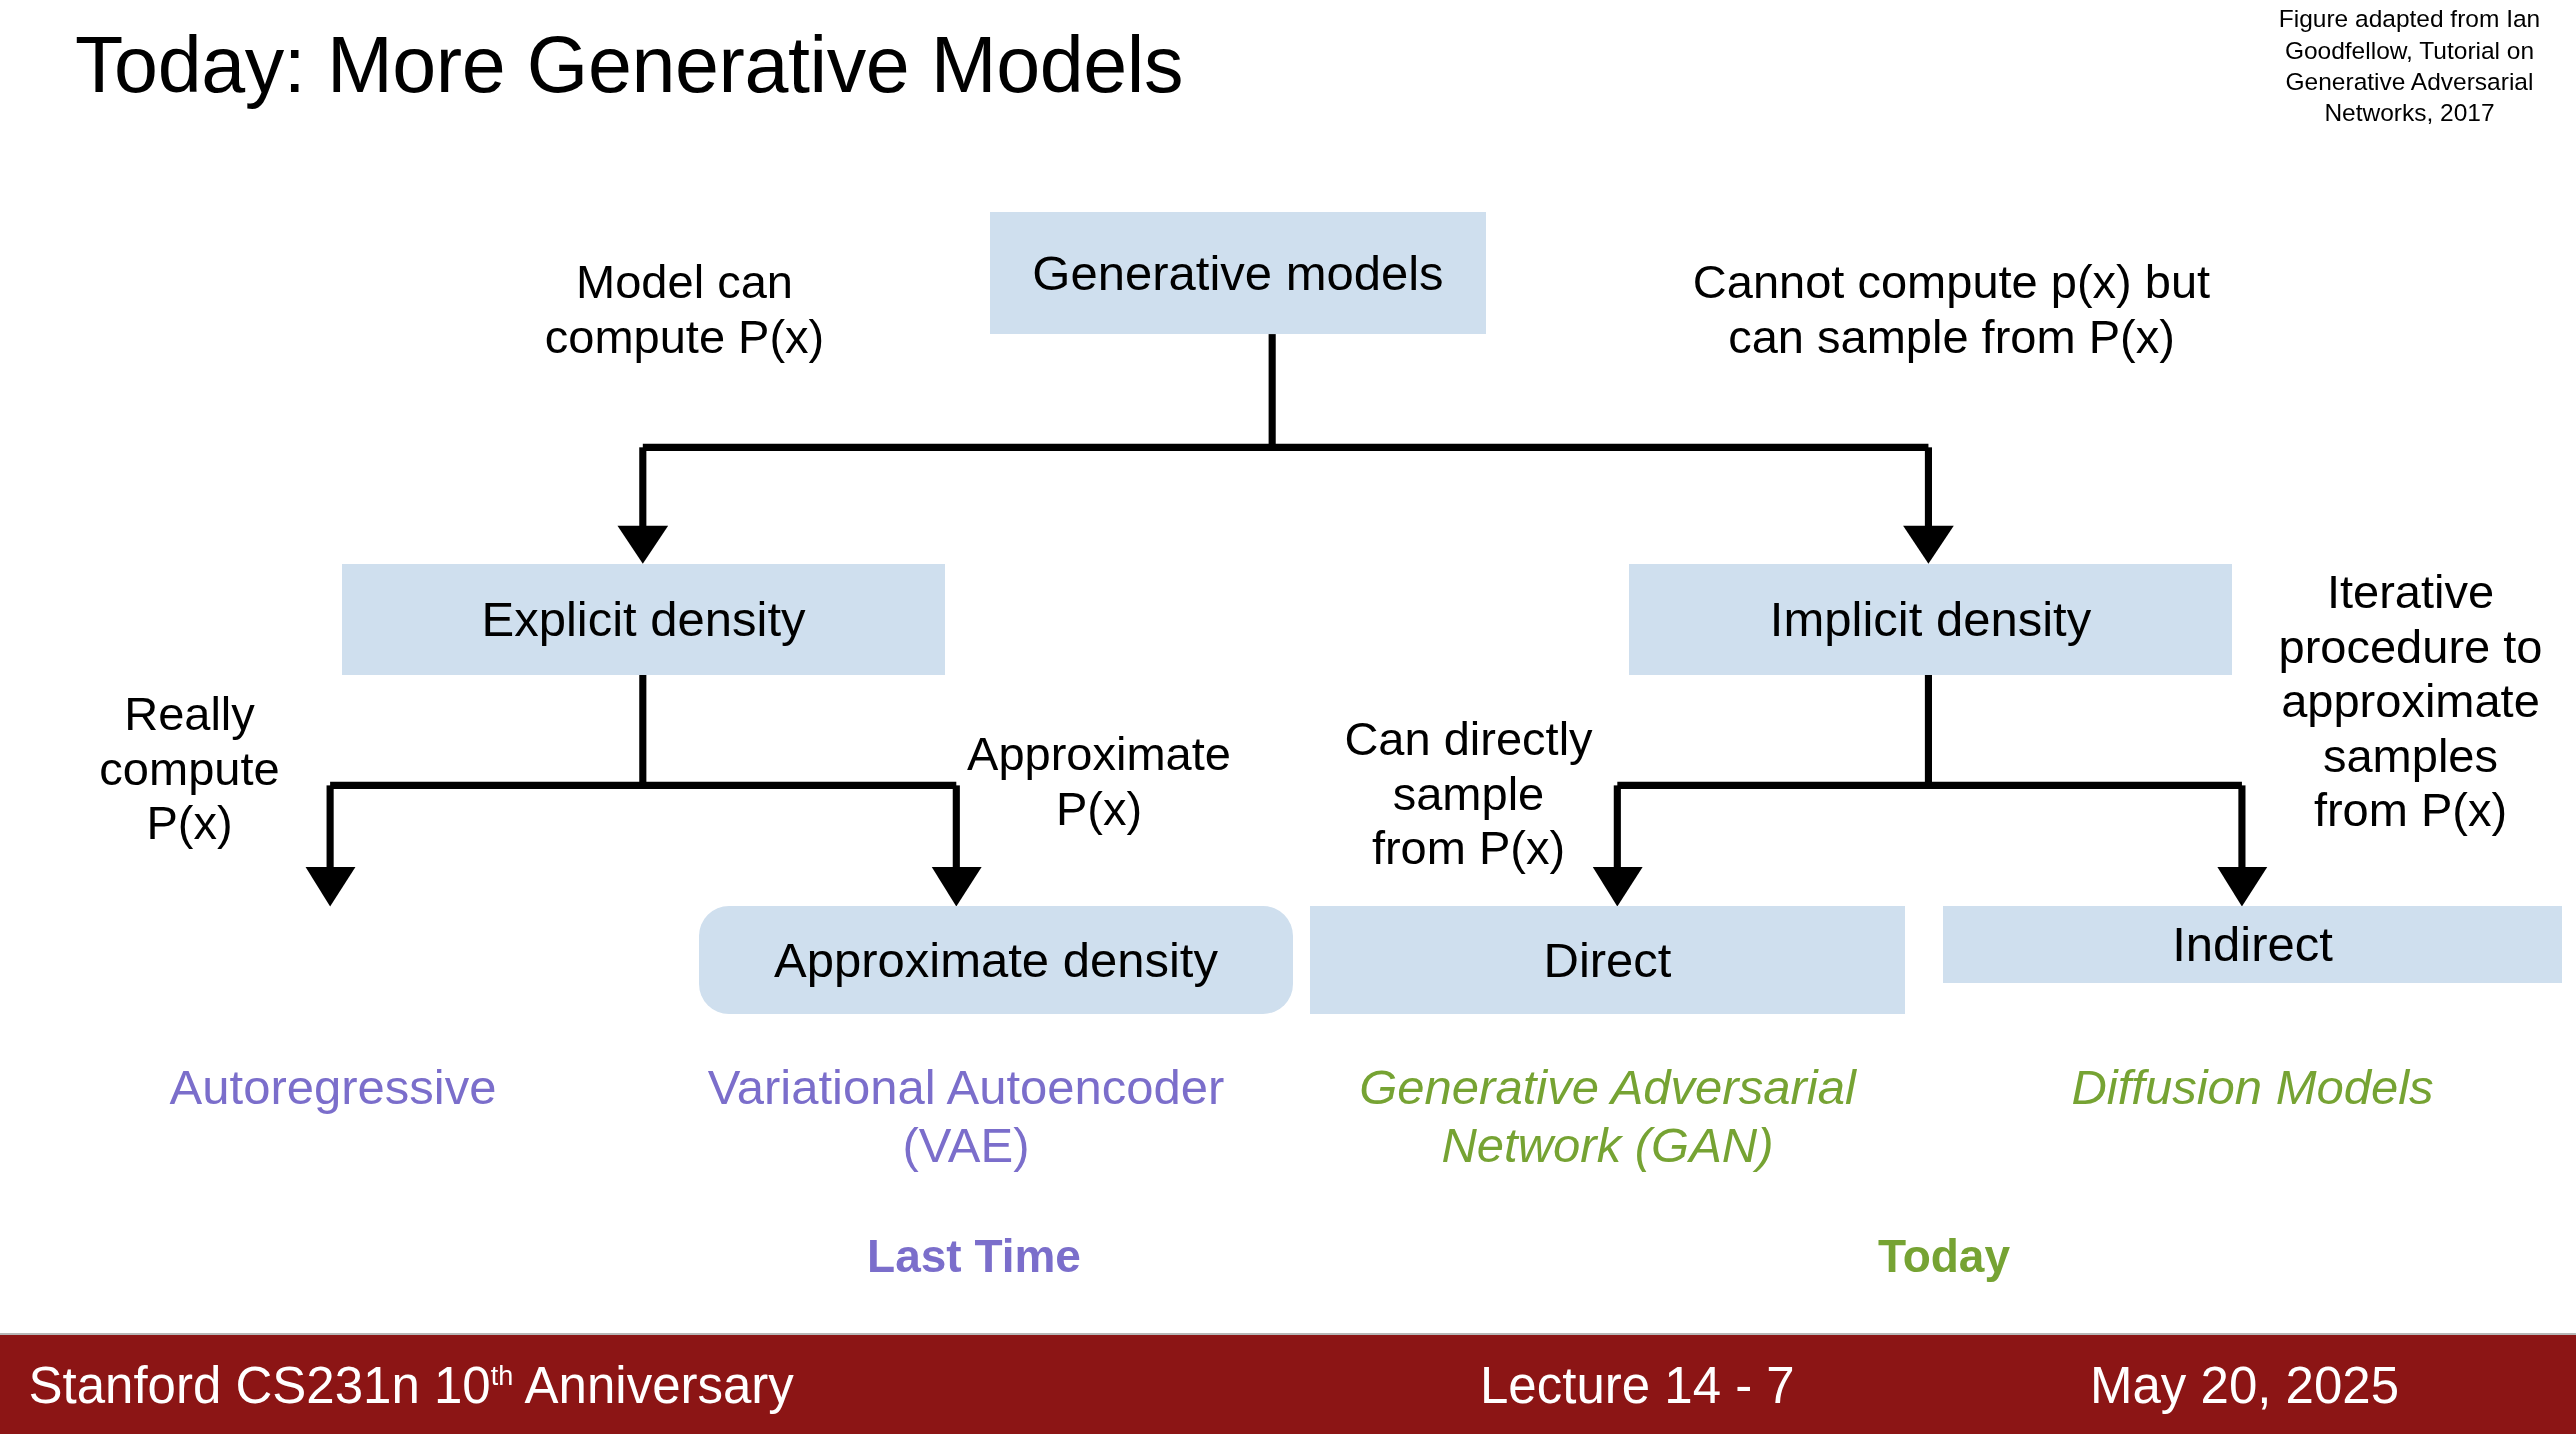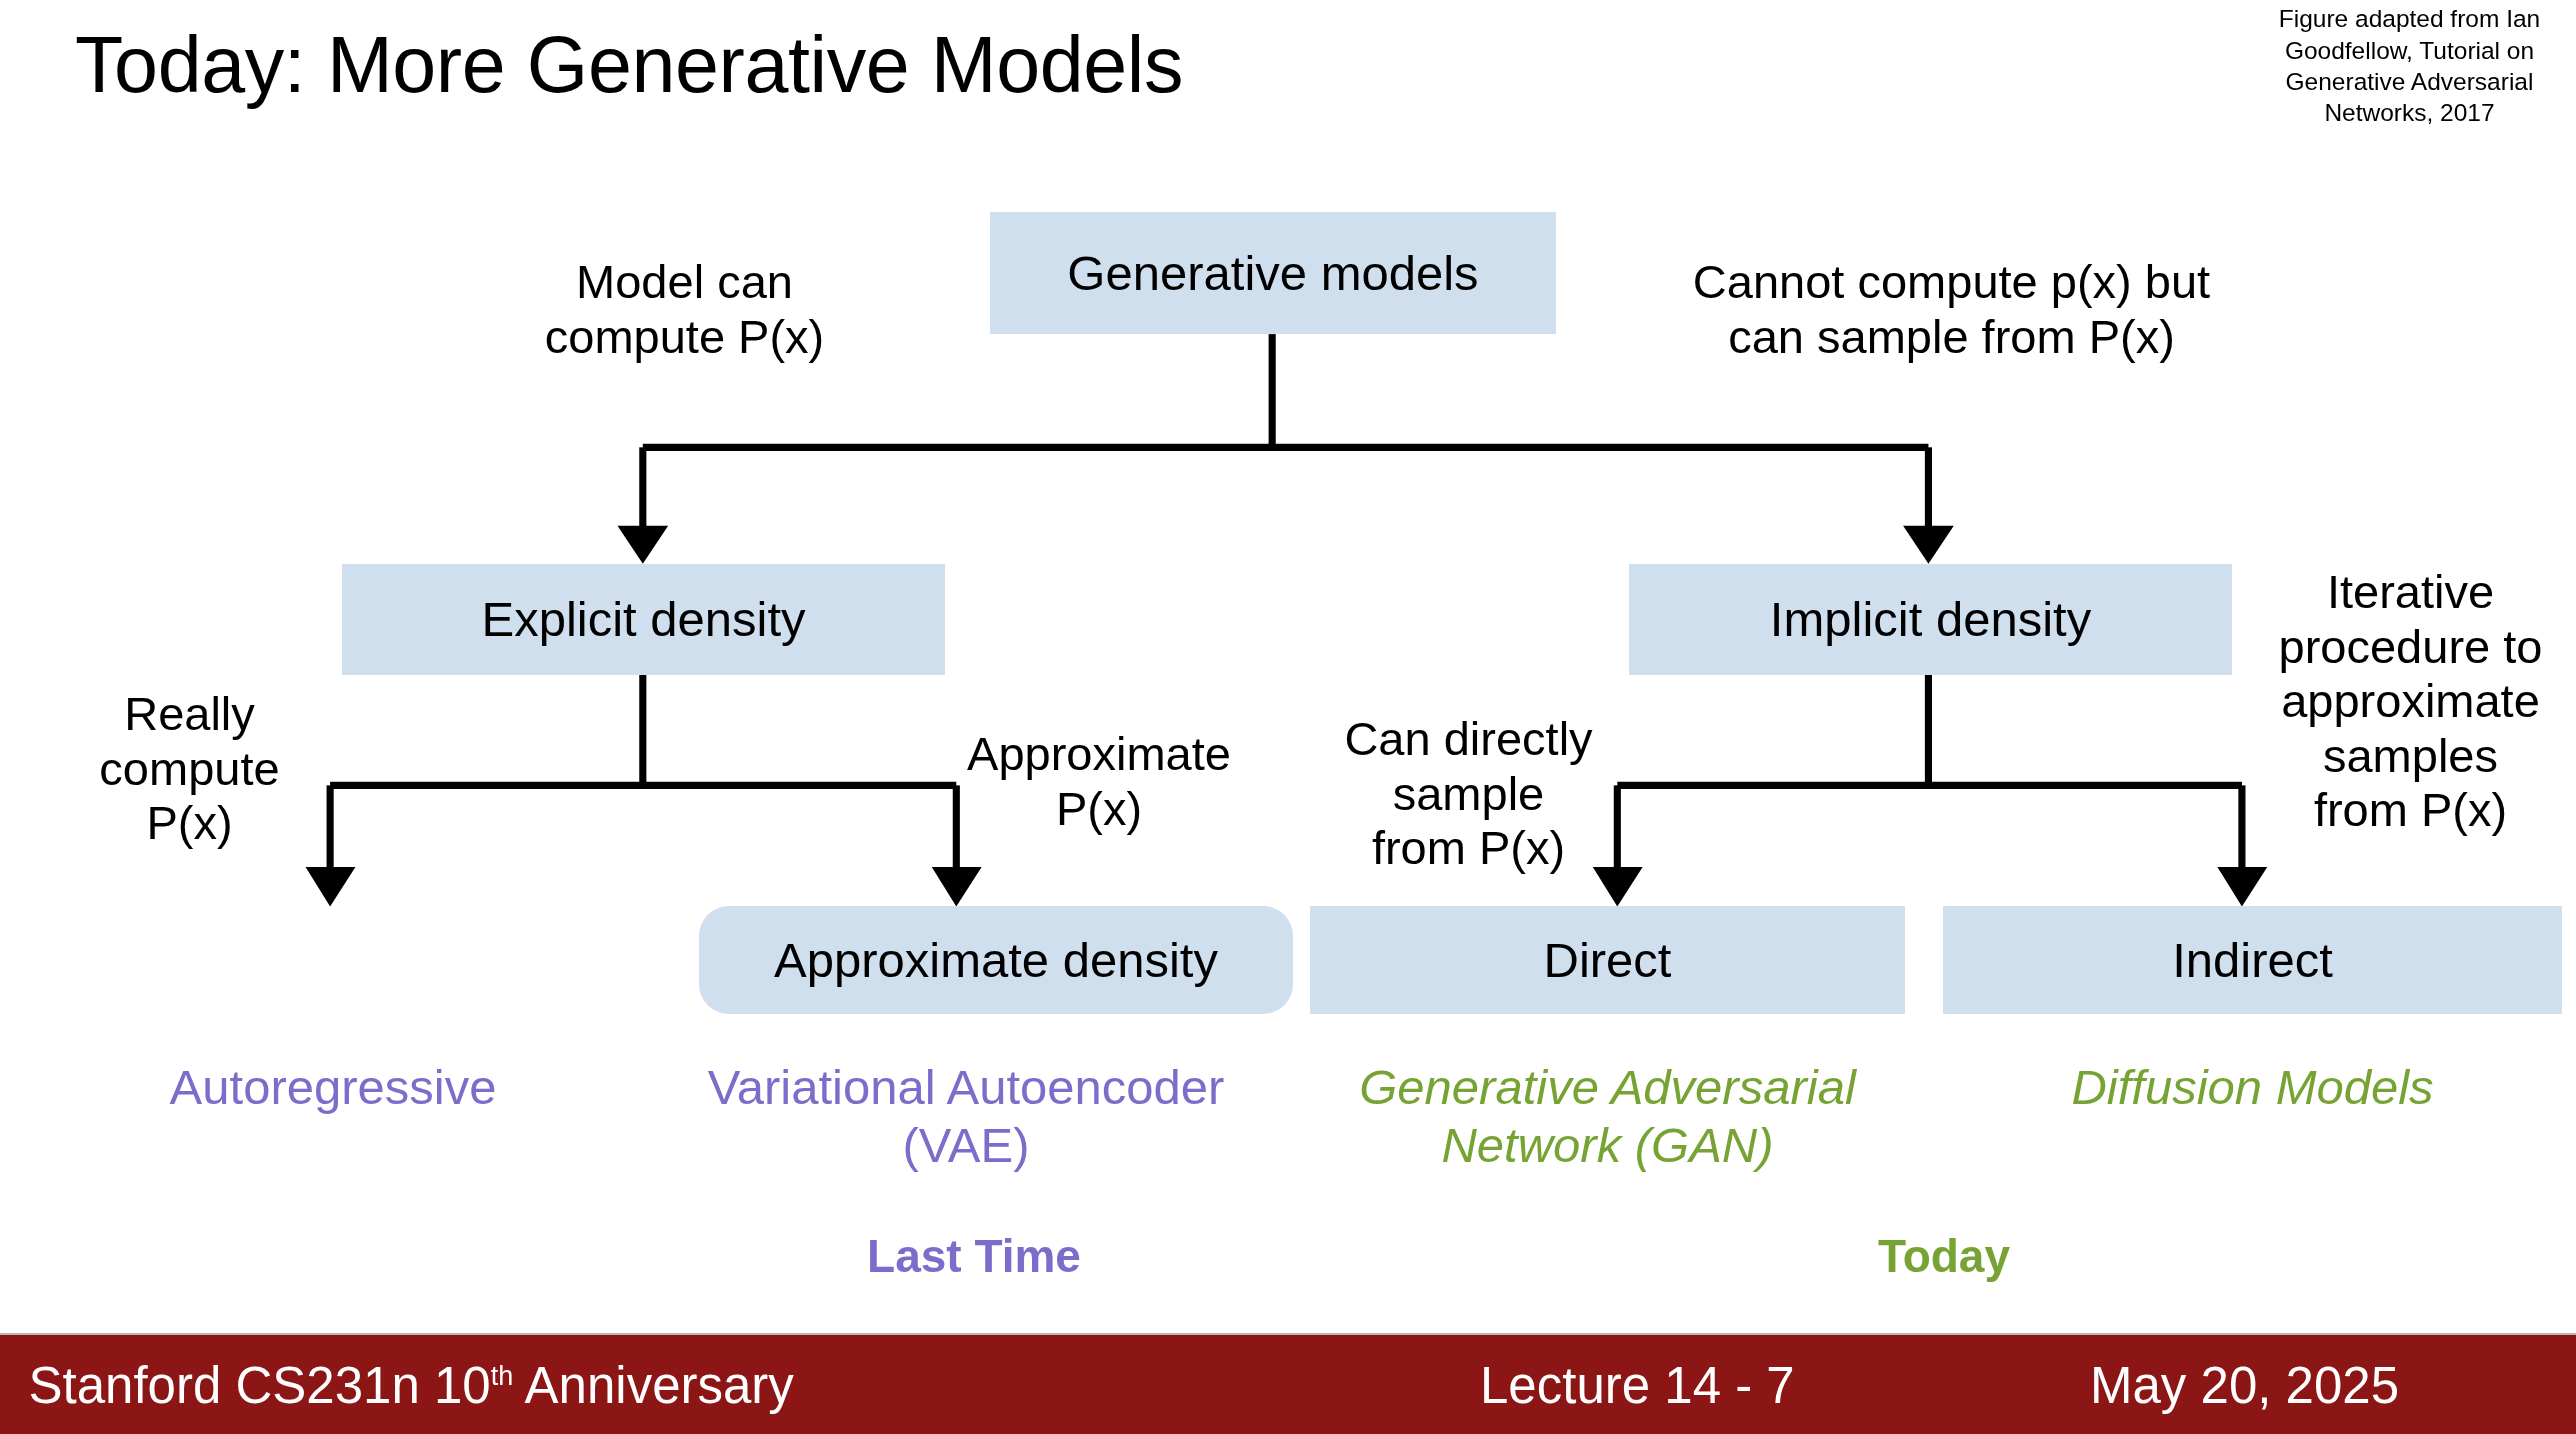--- a/index.html
+++ b/index.html
@@ -139,21 +139,21 @@
 
         <path d="M2436,852 L2436,992"></path>
         <path d="M2043,992 L2832,992"></path>
         <path d="M2043,992 L2043,1100"></path>
         <path d="M2832,992 L2832,1100"></path>
       </g>
       <polygon points="2043,1145 2012,1095 2075,1095" fill="#000000" stroke="none"></polygon>
       <polygon points="2832,1145 2801,1095 2864,1095" fill="#000000" stroke="none"></polygon>
     </svg>
 
-    <div class="node" style="left:990px; top:212px; width:566px; height:122px;">Generative models</div>
+    <div class="node" style="left:990px; top:212px; width:496px; height:122px;">Generative models</div>
 
     <div class="edge-label" style="left:439px; top:255px; width:491px;">Model can
 compute P(x)</div>
 
     <div class="edge-label" style="left:1615px; top:255px; width:673px;">Cannot compute p(x) but
 can sample from P(x)</div>
 
     <div class="node" style="left:342px; top:564px; width:603px; height:111px;">Explicit density</div>
 
     <div class="node" style="left:1629px; top:564px; width:603px; height:111px;">Implicit density</div>
@@ -173,21 +173,21 @@
 procedure to
 approximate
 samples
 from P(x)</div>
 
 
     <div class="node" style="left:699px; top:906px; width:594px; height:108px;border-radius:30px;">Approximate density</div>
 
     <div class="node" style="left:1310px; top:906px; width:595px; height:108px;">Direct</div>
 
-    <div class="node" style="left:1943px; top:906px; width:619px; height:108px;">Indirect</div>
+    <div class="node" style="left:1943px; top:906px; width:619px; height:77px;">Indirect</div>
 
     <div class="leaf purple" style="left:36px; top:1059px; width:594px;">Autoregressive</div>
 
     <div class="leaf purple" style="left:669px; top:1059px; width:594px;">Variational Autoencoder
 (VAE)</div>
 
     <div class="leaf green" style="left:1310px; top:1059px; width:595px;">Generative Adversarial
 Network (GAN)</div>
 
     <div class="leaf green" style="left:1943px; top:1059px; width:619px;">Diffusion Models</div>

